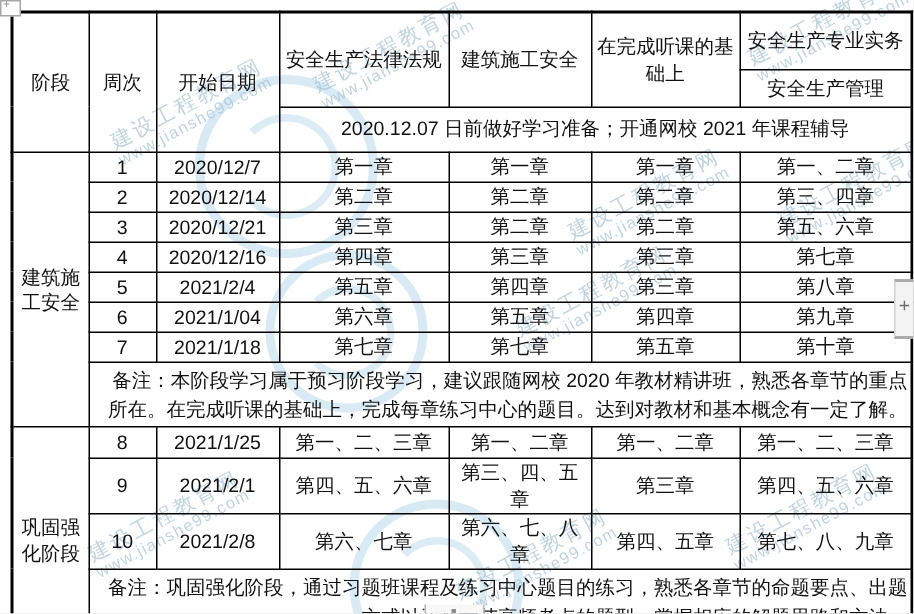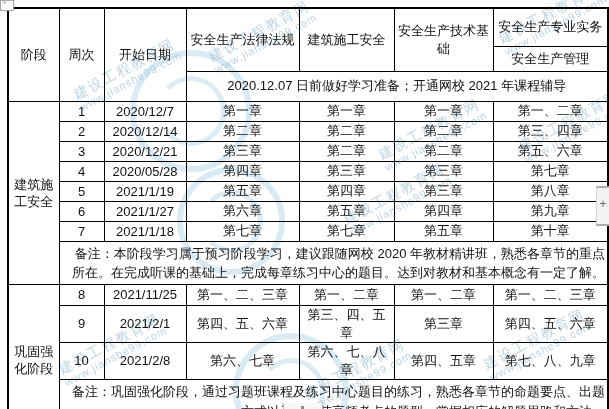--- a/index.html
+++ b/index.html
@@ -120,21 +120,21 @@
         <col style="width:115px">
     </colgroup>
 
     <tbody>
         <tr style="height:38px">
       <th rowspan="3">阶段</th>
       <th rowspan="3">周次</th>
       <th rowspan="3">开始日期</th>
       <th rowspan="2">安全生产法律法规</th>
       <th rowspan="2">建筑施工安全</th>
-      <th rowspan="2">安全生产技术基础</th>
+      <th rowspan="2">在完成听课的基础上</th>
       <th>安全生产专业实务</th>
     </tr>
     <tr style="height:25px">
       <th>安全生产管理</th>
     </tr>
     <tr style="height:30px">
       <td colspan="4">2020.12.07 日前做好学习准备；开通网校 2021 年课程辅导</td>
     </tr>
 
     <tr style="height:20px">
@@ -157,58 +157,58 @@
     <tr style="height:20px">
       <td>3</td>
       <td>2020/12/21</td>
       <td>第三章</td>
       <td>第二章</td>
       <td>第二章</td>
       <td>第五、六章</td>
     </tr>
     <tr style="height:20px">
       <td>4</td>
-      <td>2020/05/28</td>
+      <td>2020/12/16</td>
       <td>第四章</td>
       <td>第三章</td>
       <td>第三章</td>
       <td>第七章</td>
     </tr>
     <tr style="height:20px">
       <td>5</td>
-      <td>2021/1/19</td>
+      <td>2021/2/4</td>
       <td>第五章</td>
       <td>第四章</td>
       <td>第三章</td>
       <td>第八章</td>
     </tr>
     <tr style="height:20px">
       <td>6</td>
-      <td>2021/1/27</td>
+      <td>2021/1/04</td>
       <td>第六章</td>
       <td>第五章</td>
       <td>第四章</td>
       <td>第九章</td>
     </tr>
     <tr style="height:20px">
       <td>7</td>
       <td>2021/1/18</td>
       <td>第七章</td>
       <td>第七章</td>
       <td>第五章</td>
       <td>第十章</td>
     </tr>
     <tr style="height:41px">
       <td colspan="6" class="note-cell">备注：本阶段学习属于预习阶段学习，建议跟随网校 2020 年教材精讲班，熟悉各章节的重点所在。在完成听课的基础上，完成每章练习中心的题目。达到对教材和基本概念有一定了解。</td>
     </tr>
 
     <tr style="height:21px">
       <td rowspan="4" class="phase-cell">巩固强化阶段</td>
       <td>8</td>
-      <td>2021/11/25</td>
+      <td>2021/1/25</td>
       <td>第一、二、三章</td>
       <td>第一、二章</td>
       <td>第一、二章</td>
       <td>第一、二、三章</td>
     </tr>
     <tr style="height:21px">
       <td>9</td>
       <td>2021/2/1</td>
       <td>第四、五、六章</td>
       <td>第三、四、五章</td>

